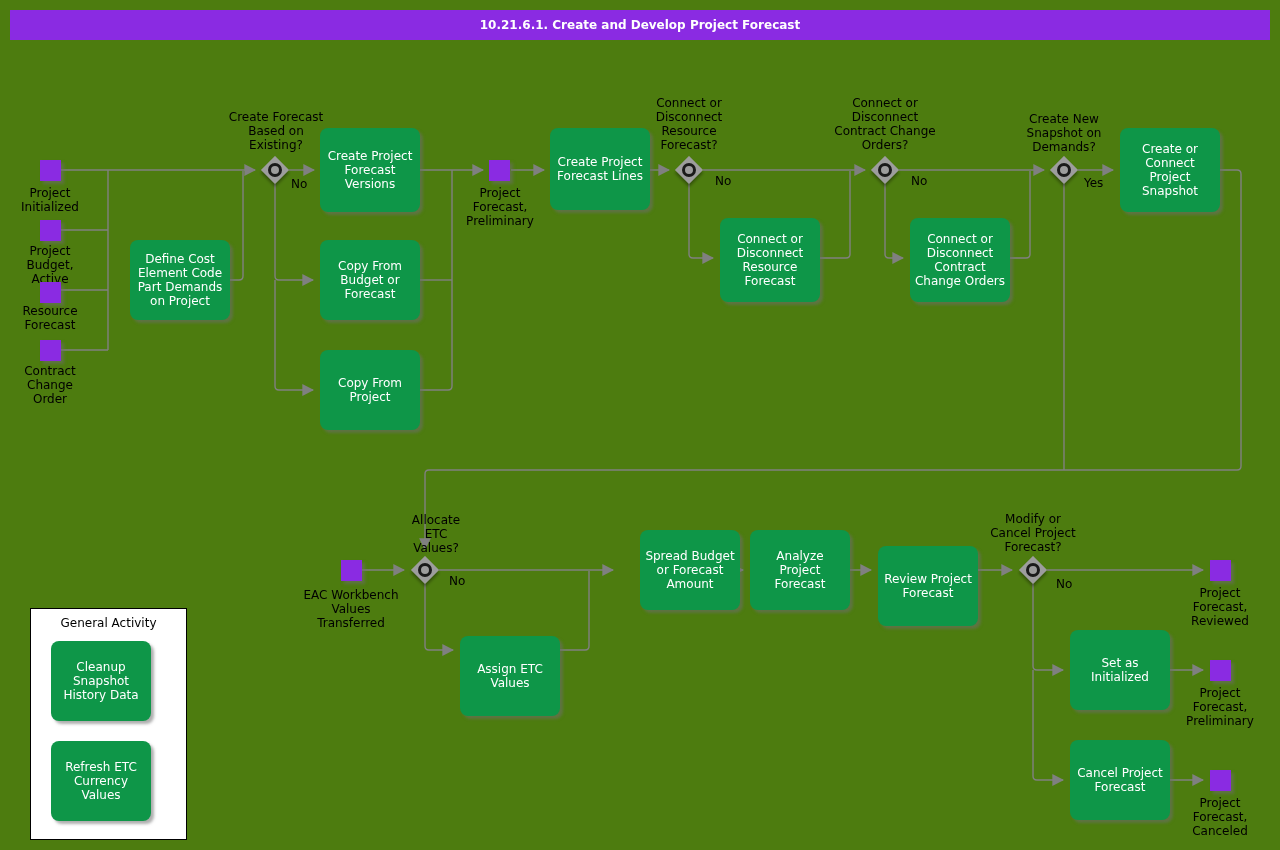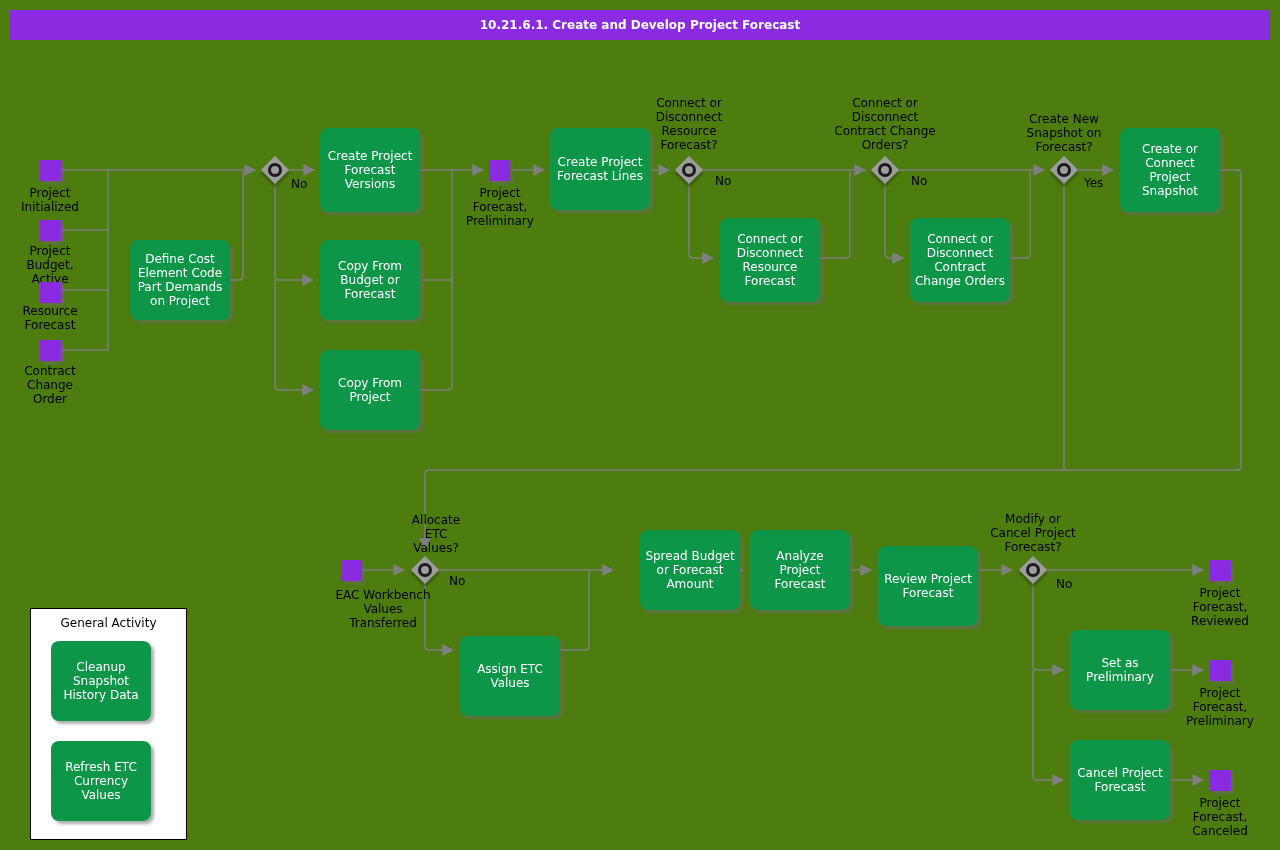--- a/index.html
+++ b/index.html
@@ -154,20 +154,23 @@
 Contract
 Change Orders</div>
   <div class="activity" style="left:1120px; top:128px; width:100px; height:84px;">Create or
 Connect Project
 Snapshot</div>
 
   <div class="decision" style="left:261px; top:156px;">
     <div class="diamond-shape"></div>
     <div class="diamond-ring"></div>
   </div>
+  <div class="decision-label" style="left:215px; top:110px; width:122px;">Create Forecast
+Based on
+Existing?</div>
   <div class="branch-label" style="left:291px; top:177px;">No</div>
 
   <div class="event-marker" style="left:489px; top:160px;"></div>
   <div class="event-label" style="left:450px; top:186px; width:100px;">Project
 Forecast,
 Preliminary</div>
 
   <div class="decision" style="left:675px; top:156px;">
     <div class="diamond-shape"></div>
     <div class="diamond-ring"></div>
@@ -187,25 +190,25 @@
 Contract Change
 Orders?</div>
   <div class="branch-label" style="left:911px; top:174px;">No</div>
 
   <div class="decision" style="left:1050px; top:156px;">
     <div class="diamond-shape"></div>
     <div class="diamond-ring"></div>
   </div>
   <div class="decision-label" style="left:1004px; top:112px; width:120px;">Create New
 Snapshot on
-Forecast?</div>
+Demands?</div>
   <div class="branch-label" style="left:1084px; top:176px;">Yes</div>
 
   <div class="event-marker" style="left:341px; top:560px;"></div>
-  <div class="event-label" style="left:301px; top:588px; width:100px;margin-left:32px;">EAC Workbench
+  <div class="event-label" style="left:301px; top:588px; width:100px;">EAC Workbench
 Values
 Transferred</div>
 
   <div class="decision" style="left:411px; top:556px;">
     <div class="diamond-shape"></div>
     <div class="diamond-ring"></div>
   </div>
   <div class="decision-label" style="left:386px; top:513px; width:100px;">Allocate
 ETC
 Values?</div>
@@ -224,21 +227,21 @@
   <div class="decision" style="left:1019px; top:556px;">
     <div class="diamond-shape"></div>
     <div class="diamond-ring"></div>
   </div>
   <div class="decision-label" style="left:973px; top:512px; width:120px;">Modify or
 Cancel Project
 Forecast?</div>
   <div class="branch-label" style="left:1056px; top:577px;">No</div>
 
   <div class="activity" style="left:1070px; top:630px; width:100px; height:80px;">Set as
-Preliminary</div>
+Initialized</div>
   <div class="activity" style="left:1070px; top:740px; width:100px; height:80px;">Cancel Project
 Forecast</div>
 
   <div class="event-marker" style="left:1210px; top:560px;"></div>
   <div class="event-label" style="left:1170px; top:586px; width:100px;">Project
 Forecast,
 Reviewed</div>
 
   <div class="event-marker" style="left:1210px; top:660px;"></div>
   <div class="event-label" style="left:1170px; top:686px; width:100px;">Project

